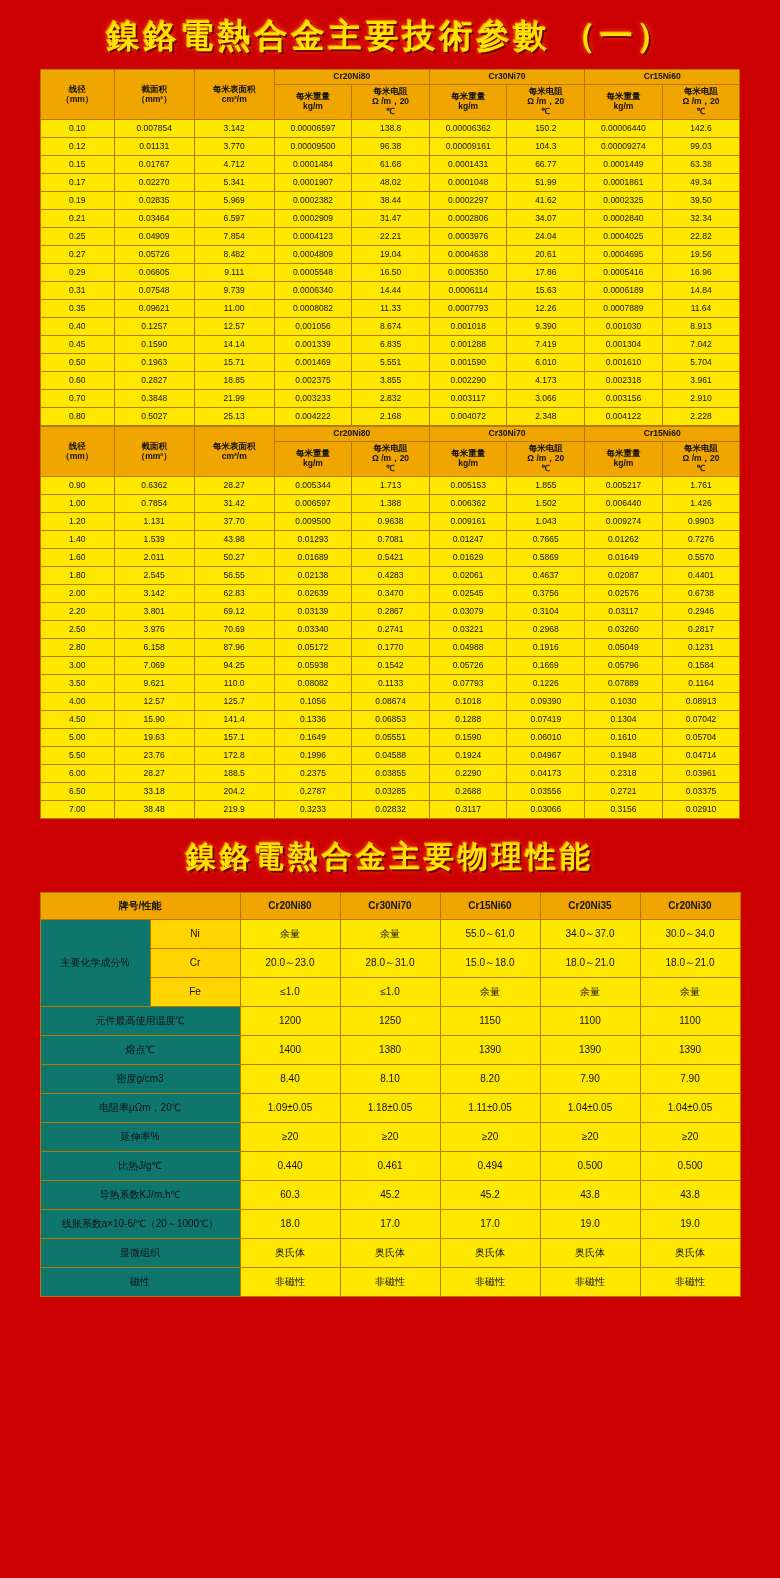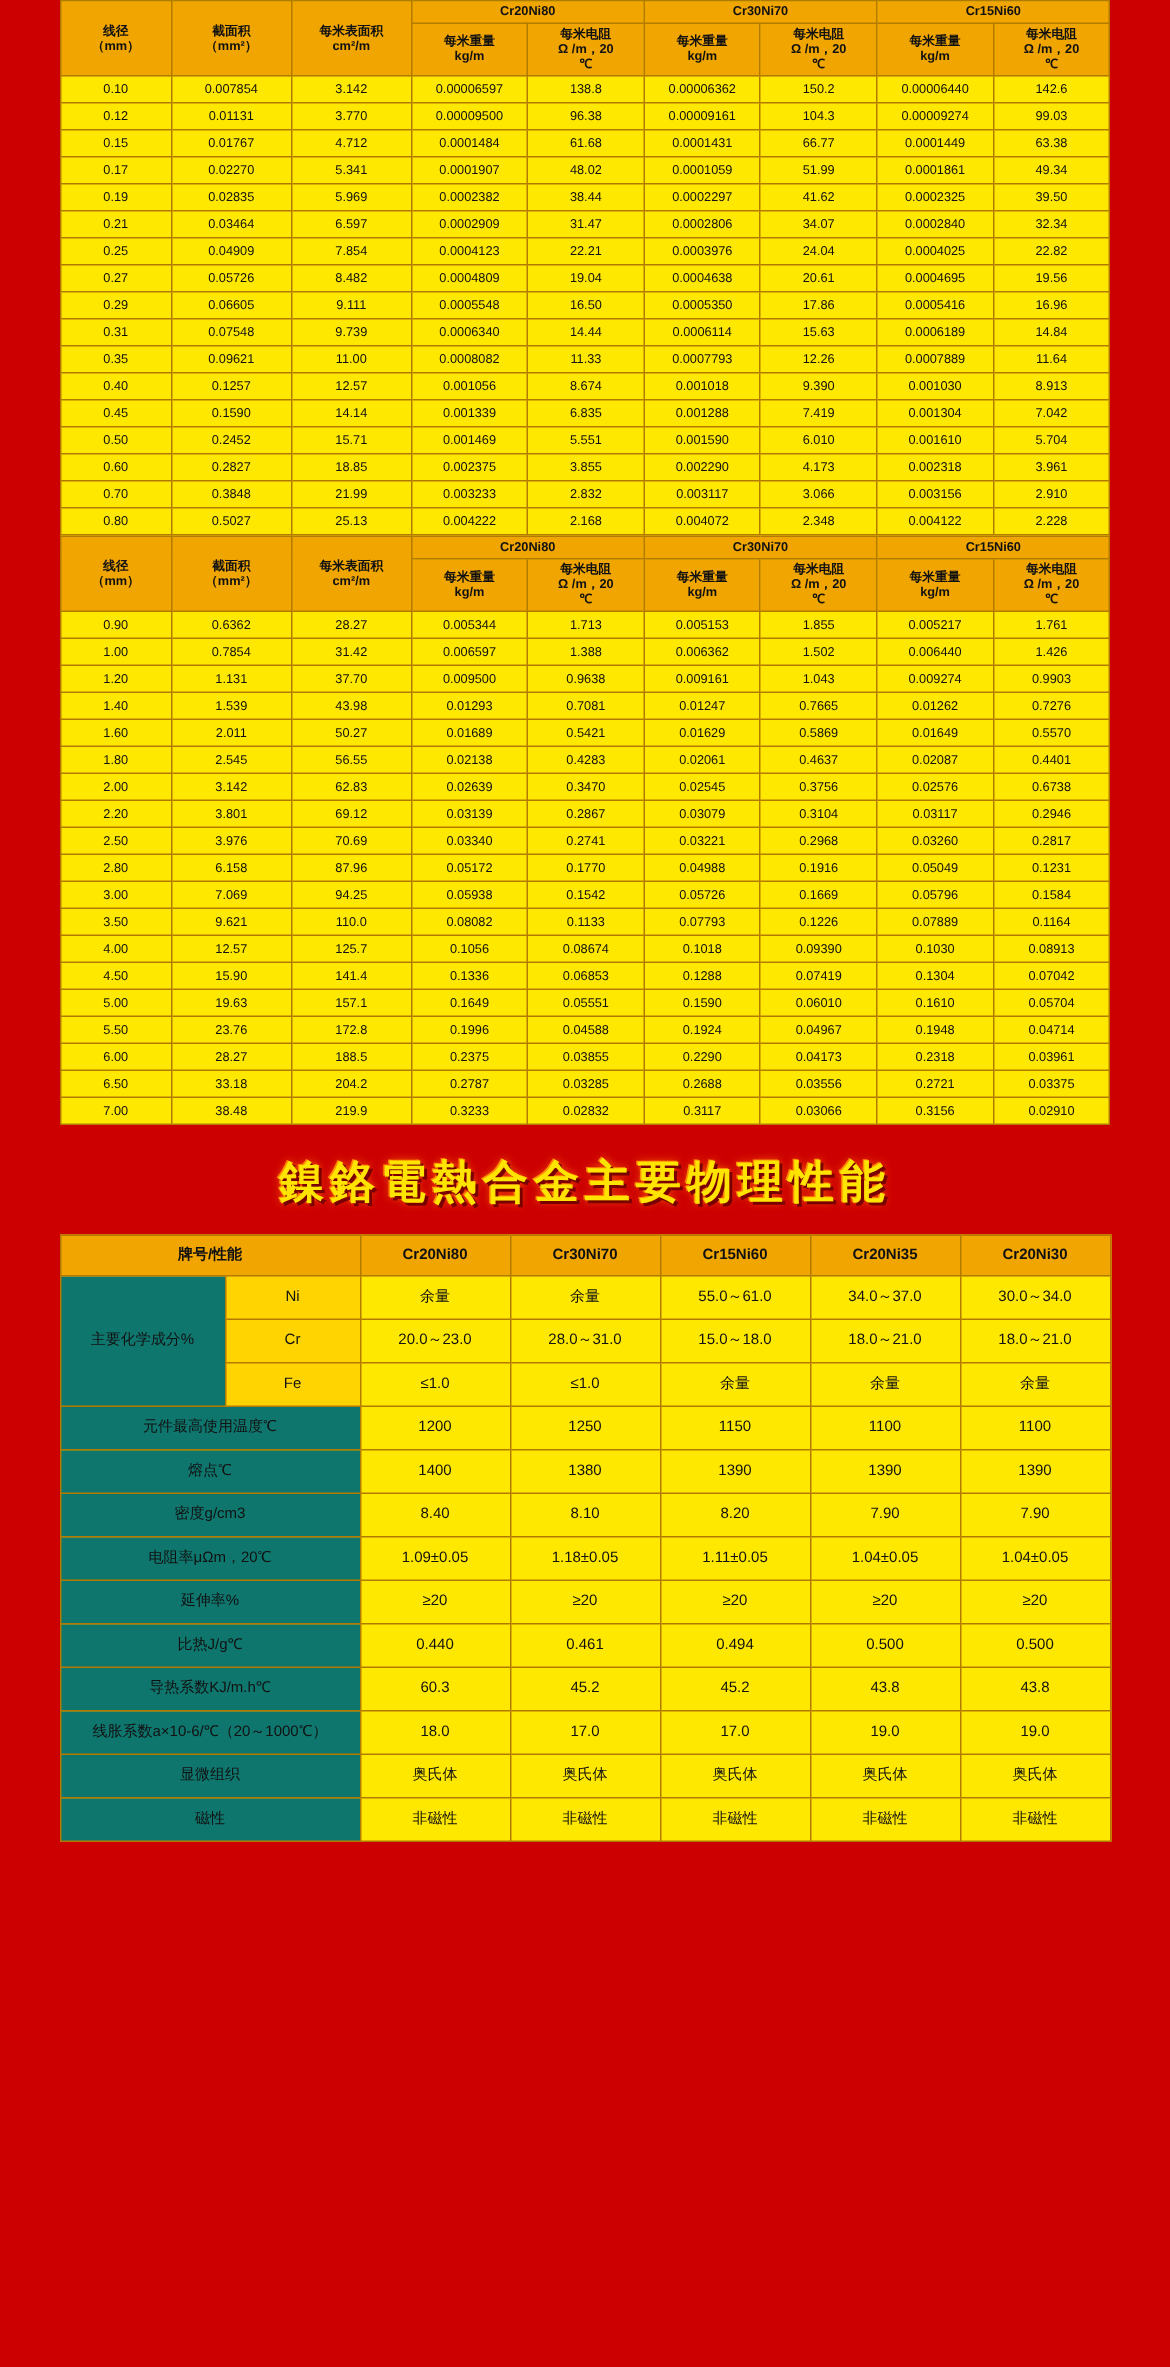--- a/index.html
+++ b/index.html
@@ -108,20 +108,21 @@
   }
   .t-phys col.p0 { width: 110px; }
   .t-phys col.p1 { width: 90px; }
   .t-phys col.pd { width: 100px; }
 </style>
 </head>
 <body>
 
 <div class="page">
 
+  <div class="title title-1">鎳鉻電熱合金主要技術參數 （一）</div>
 
   <table class="t-params">
     <colgroup>
       <col class="c0">
         <col class="c1">
         <col class="c2">
       <col class="cd">
         <col class="cd">
         <col class="cd">
         <col class="cd">
@@ -209,21 +210,21 @@
           <td class="cell">66.77</td>
           <td class="cell">0.0001449</td>
           <td class="cell">63.38</td>
         </tr>
         <tr>
           <td class="cell first">0.17</td>
           <td class="cell">0.02270</td>
           <td class="cell">5.341</td>
           <td class="cell">0.0001907</td>
           <td class="cell">48.02</td>
-          <td class="cell">0.0001059</td>
+          <td class="cell">0.0001048</td>
           <td class="cell">51.99</td>
           <td class="cell">0.0001861</td>
           <td class="cell">49.34</td>
         </tr>
         <tr>
           <td class="cell first">0.19</td>
           <td class="cell">0.02835</td>
           <td class="cell">5.969</td>
           <td class="cell">0.0002382</td>
           <td class="cell">38.44</td>
@@ -315,21 +316,21 @@
           <td class="cell">14.14</td>
           <td class="cell">0.001339</td>
           <td class="cell">6.835</td>
           <td class="cell">0.001288</td>
           <td class="cell">7.419</td>
           <td class="cell">0.001304</td>
           <td class="cell">7.042</td>
         </tr>
         <tr>
           <td class="cell first">0.50</td>
-          <td class="cell">0.2452</td>
+          <td class="cell">0.1963</td>
           <td class="cell">15.71</td>
           <td class="cell">0.001469</td>
           <td class="cell">5.551</td>
           <td class="cell">0.001590</td>
           <td class="cell">6.010</td>
           <td class="cell">0.001610</td>
           <td class="cell">5.704</td>
         </tr>
         <tr>
           <td class="cell first">0.60</td>

